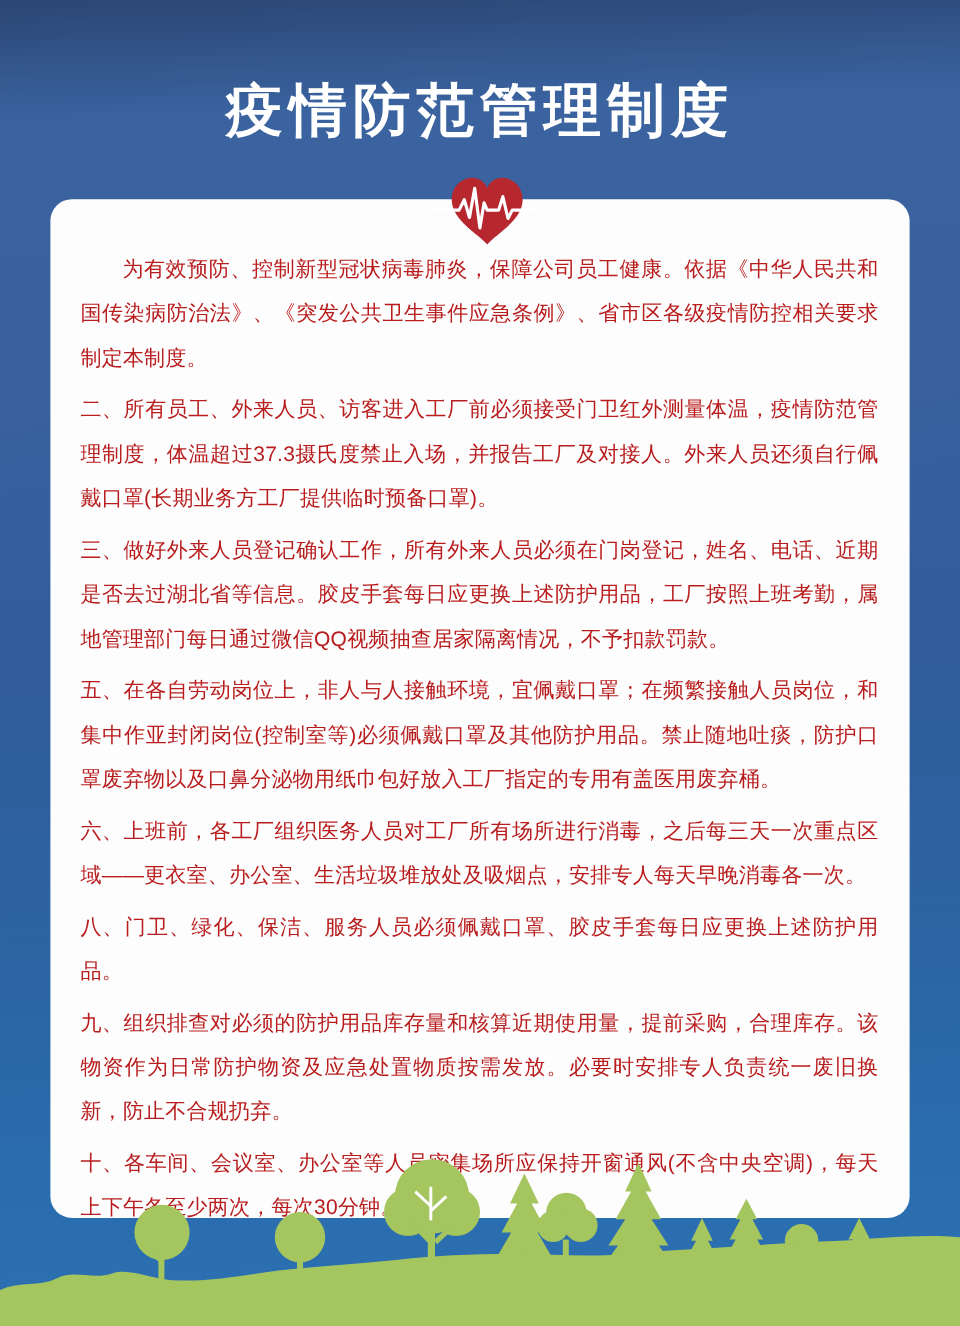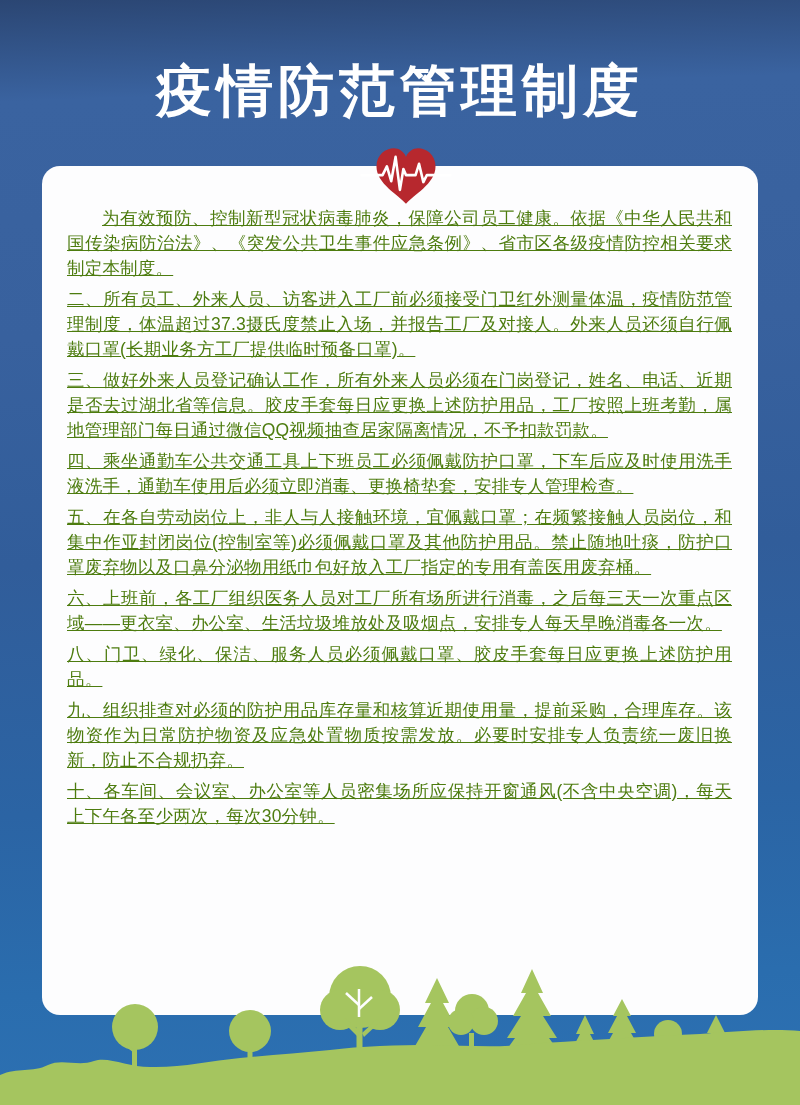--- a/index.html
+++ b/index.html
@@ -9,36 +9,36 @@
     background:linear-gradient(178deg,
       #2b4673 0%, #3a63a0 9%, #38619e 30%, #315d9a 50%,
       #2b64a4 72%, #2a6dae 88%, #2d71b3 100%);
   }
   .header{
     position:absolute;top:0;left:0;width:800px;height:166px;
     display:flex;align-items:center;justify-content:center;
     z-index:1;
   }
   .title{
-    color:#ffffff;font-size:56px;font-weight:900;letter-spacing:5px;
+    color:#ffffff;font-size:48px;font-weight:900;letter-spacing:5px;
     padding-top:18px;white-space:nowrap;
   }
   .heart-wrap{
     position:absolute;left:365px;top:143px;width:82px;height:66px;z-index:6;
   }
   .heart-wrap svg{overflow:visible;}
   .card{
     position:absolute;left:42px;top:166px;width:716px;height:849px;
     background:#fdfdfe;border-radius:18px;z-index:2;
     box-sizing:border-box;padding:40px 26px 0 25px;
   }
   .card p{
     margin:0 0 6px 0;
-    font-size:17.5px;line-height:25px;letter-spacing:0.2px;
-    color:#4d7c0f;text-align:justify;text-decoration:underline;
+    font-size:17.5px;line-height:37px;letter-spacing:0.2px;
+    color:#b91c1c;text-align:justify;
   }
   .card p.intro{text-indent:2em;}
   .landscape{
     position:absolute;left:0;top:955px;width:800px;height:150px;z-index:4;
   }
 </style>
 </head>
 <body>
 
 <div class="header">
@@ -50,21 +50,20 @@
     <path d="M47,70 C39,60 13,47 13,27 C13,13 24,6 33,6 C39,6 45,10 47,16 C49,10 55,6 61,6 C70,6 81,13 81,27 C81,47 55,60 47,70 Z" fill="#b7282e"></path>
     <polyline points="-4,37 20,37 25,27 30,44 35,16 40,54 44,30 47,37 58,37 62,24 67,45 71,37 98,37" fill="none" stroke="#ffffff" stroke-width="3" stroke-linejoin="round" stroke-linecap="round"></polyline>
   </svg>
 </div>
 
 <div class="card">
   <p class="intro">为有效预防、控制新型冠状病毒肺炎，保障公司员工健康。依据《中华人民共和国传染病防治法》、《突发公共卫生事件应急条例》、省市区各级疫情防控相关要求制定本制度。</p>
   <div>
       <p class="item">二、所有员工、外来人员、访客进入工厂前必须接受门卫红外测量体温，疫情防范管理制度，体温超过37.3摄氏度禁止入场，并报告工厂及对接人。外来人员还须自行佩戴口罩(长期业务方工厂提供临时预备口罩)。</p>
       <p class="item">三、做好外来人员登记确认工作，所有外来人员必须在门岗登记，姓名、电话、近期是否去过湖北省等信息。胶皮手套每日应更换上述防护用品，工厂按照上班考勤，属地管理部门每日通过微信QQ视频抽查居家隔离情况，不予扣款罚款。</p>
-      <p class="item">四、乘坐通勤车公共交通工具上下班员工必须佩戴防护口罩，下车后应及时使用洗手液洗手，通勤车使用后必须立即消毒、更换椅垫套，安排专人管理检查。</p>
       <p class="item">五、在各自劳动岗位上，非人与人接触环境，宜佩戴口罩；在频繁接触人员岗位，和集中作亚封闭岗位(控制室等)必须佩戴口罩及其他防护用品。禁止随地吐痰，防护口罩废弃物以及口鼻分泌物用纸巾包好放入工厂指定的专用有盖医用废弃桶。</p>
       <p class="item">六、上班前，各工厂组织医务人员对工厂所有场所进行消毒，之后每三天一次重点区域——更衣室、办公室、生活垃圾堆放处及吸烟点，安排专人每天早晚消毒各一次。</p>
       <p class="item">八、门卫、绿化、保洁、服务人员必须佩戴口罩、胶皮手套每日应更换上述防护用品。</p>
       <p class="item">九、组织排查对必须的防护用品库存量和核算近期使用量，提前采购，合理库存。该物资作为日常防护物资及应急处置物质按需发放。必要时安排专人负责统一废旧换新，防止不合规扔弃。</p>
       <p class="item">十、各车间、会议室、办公室等人员密集场所应保持开窗通风(不含中央空调)，每天上下午各至少两次，每次30分钟。</p>
     </div>
 </div>
 
 <svg class="landscape" viewBox="0 0 800 150">
   <g fill="#a5c55f">

